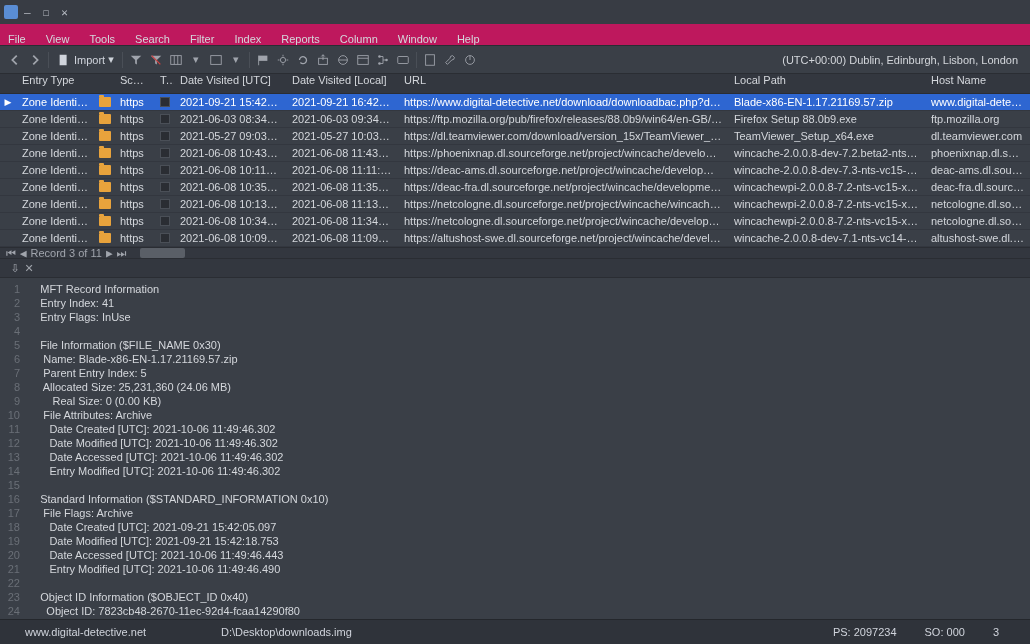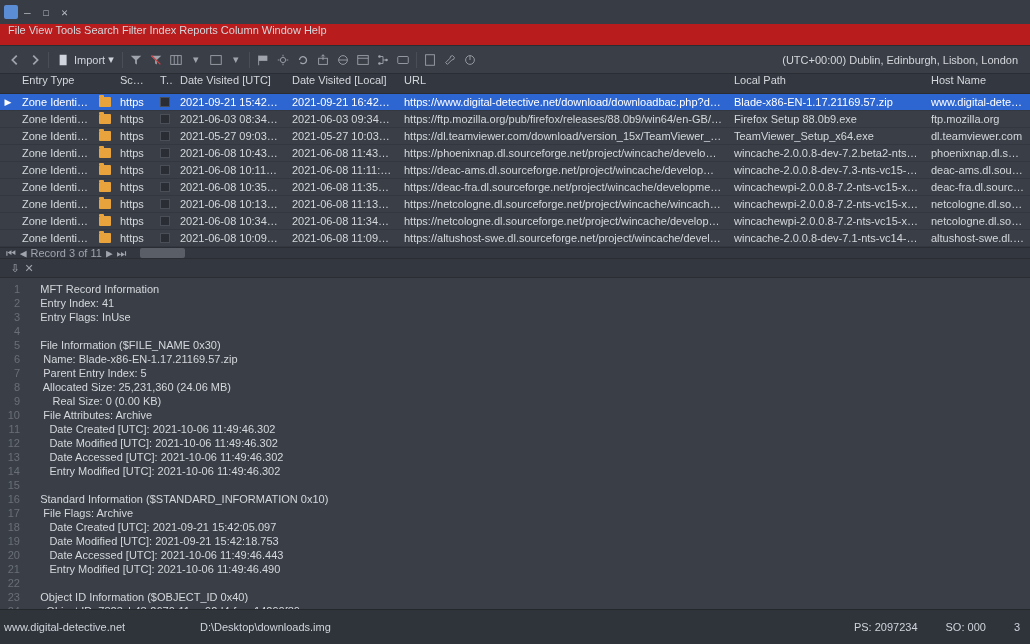--- a/index.html
+++ b/index.html
@@ -2,21 +2,21 @@
 <html><head>
 <meta charset="utf-8">
 <style>
 * { margin: 0; padding: 0; box-sizing: border-box; font-family: "Segoe UI", Tahoma, sans-serif; font-size: 11px; }
 body { background: #3a3f47; color: #d4d7dc; width: 1030px; height: 644px; overflow: hidden; display: flex; flex-direction: column; }
 .titlebar { background: #383c44; height: 24px; display: flex; align-items: center; padding: 0 4px; }
 .titlebar .appicon { width: 14px; height: 14px; background: #5a8dd4; border-radius: 2px; margin-right: 6px; }
 .titlebar .title { flex: 1; color: #e0e3e8; }
 .titlebar .winbtns { display: flex; gap: 12px; padding-right: 8px; }
 .titlebar .winbtns span { color: #b8bcc4; cursor: default; font-family: monospace; }
-.menubar { background: #b91c1c; height: 22px; display: flex; align-items: flex-start; padding: 0 8px; gap: 3px; border-bottom: 1px solid #2a2d33; }
+.menubar { background: #be185d; height: 22px; display: flex; align-items: flex-end; padding: 0 8px; gap: 20px; border-bottom: 1px solid #2a2d33; }
 .menubar span { color: #d4d7dc; }
 .toolbar { background: #3a3f47; height: 28px; display: flex; align-items: center; padding: 0 6px; gap: 2px; border-bottom: 1px solid #2a2d33; }
 .toolbar .tbtn { width: 18px; height: 18px; display: flex; align-items: center; justify-content: center; color: #a0a4ac; }
 .toolbar .sep { width: 1px; height: 16px; background: #4a4f57; margin: 0 2px; }
 .toolbar .import { display: flex; align-items: center; gap: 3px; color: #d0d4dc; padding: 0 4px; }
 .toolbar .tz { margin-left: auto; color: #d4d7dc; padding-right: 6px; }
 .grid-header { background: #33373f; height: 20px; display: flex; align-items: flex-start; border-bottom: 1px solid #2a2d33; }
 .grid-header .hcell, .row .cell { padding: 0 6px; white-space: nowrap; overflow: hidden; text-overflow: ellipsis; }
 .col-left { width: 16px; flex-shrink: 0; }
 .col-entry { width: 80px; flex-shrink: 0; }
@@ -41,21 +41,21 @@
 .grid-gap .navcell { width: 140px; background: #33373f; display: flex; align-items: center; gap: 4px; padding-left: 6px; color: #a0a4ac; font-size: 10px; }
 .grid-gap .navcell .glyph { font-family: monospace; }
 .grid-gap .scroll { flex: 1; background: #33373f; position: relative; }
 .grid-gap .scroll .thumb { position: absolute; left: 0; top: 0; height: 100%; width: 45px; background: #5a5f67; border-radius: 2px; }
 .infohead { background: #33373f; height: 20px; display: flex; align-items: center; padding: 0 8px; border-top: 1px solid #2a2d33; border-bottom: 1px solid #2a2d33; }
 .infohead .title { flex: 1; font-weight: 600; color: #d4d7dc; }
 .infohead .pin, .infohead .x { width: 14px; text-align: center; color: #a0a4ac; }
 .infobody { background: #3a3f47; flex: 1; overflow: hidden; display: flex; font-family: Consolas, monospace; font-size: 11px; line-height: 14px; padding: 4px 0; color: #d4d7dc; }
 .infobody .gutter { width: 28px; text-align: right; padding-right: 8px; color: #6a6f77; white-space: pre; }
 .infobody .code { white-space: pre; flex: 1; }
-.statusbar { background: #2f333a; height: 35px; display: flex; align-items: center; padding: 0 4px; gap: 16px; border-top: 1px solid #24272c; color: #d0d4dc; }
+.statusbar { background: #2f333a; height: 25px; display: flex; align-items: center; padding: 0 25px; gap: 16px; border-top: 1px solid #24272c; color: #d0d4dc; }
 .statusbar .s-url { width: 180px; }
 .statusbar .s-img { flex: 1; }
 .statusbar .s-ps, .statusbar .s-so, .statusbar .s-n { padding: 0 6px; }
 svg { width: 14px; height: 14px; }
 </style>
 </head>
 <body>
 
 <div class="titlebar">
   <div class="appicon"></div>

